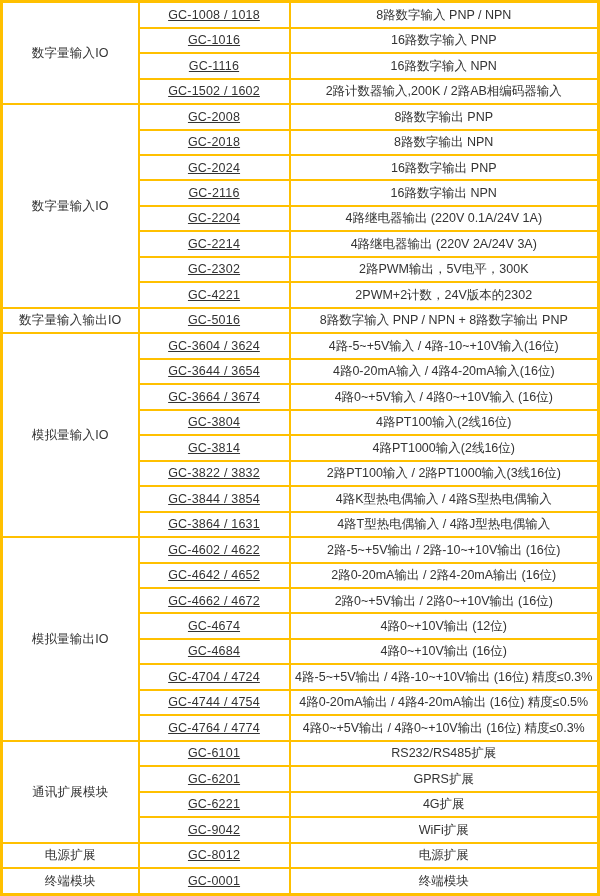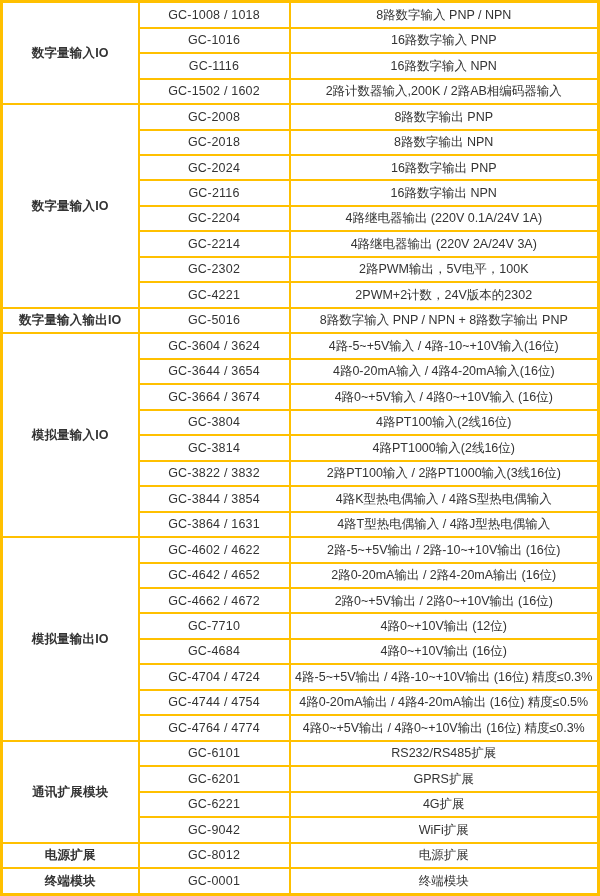--- a/index.html
+++ b/index.html
@@ -31,25 +31,26 @@
     text-align: center;
     vertical-align: middle;
     color: var(--text);
     font-size: 12.5px;
     line-height: 1.15;
     padding: 1px 3px;
     overflow: hidden;
     white-space: nowrap;
   }
   td.category {
-    font-weight: 700;
+    font-weight: 400;
     letter-spacing: 0.2px;
   }
   td.model {
     letter-spacing: 0.2px;
+    text-decoration: underline;
   }
   td.description {
     letter-spacing: 0;
   }
 </style>
 </head>
 <body>
 
 <table class="module-table">
   <colgroup>
@@ -95,21 +96,21 @@
       <tr>
         <td class="model">GC-2204</td>
         <td class="description">4路继电器输出 (220V 0.1A/24V 1A)</td>
       </tr>
       <tr>
         <td class="model">GC-2214</td>
         <td class="description">4路继电器输出 (220V 2A/24V 3A)</td>
       </tr>
       <tr>
         <td class="model">GC-2302</td>
-        <td class="description">2路PWM输出，5V电平，100K</td>
+        <td class="description">2路PWM输出，5V电平，300K</td>
       </tr>
       <tr>
         <td class="model">GC-4221</td>
         <td class="description">2PWM+2计数，24V版本的2302</td>
       </tr>
       <tr>
         <td class="category" rowspan="1">数字量输入输出IO</td>
         <td class="model">GC-5016</td>
         <td class="description">8路数字输入 PNP / NPN + 8路数字输出 PNP</td>
       </tr>
@@ -153,21 +154,21 @@
       </tr>
       <tr>
         <td class="model">GC-4642 / 4652</td>
         <td class="description">2路0-20mA输出 / 2路4-20mA输出 (16位)</td>
       </tr>
       <tr>
         <td class="model">GC-4662 / 4672</td>
         <td class="description">2路0~+5V输出 / 2路0~+10V输出 (16位)</td>
       </tr>
       <tr>
-        <td class="model">GC-7710</td>
+        <td class="model">GC-4674</td>
         <td class="description">4路0~+10V输出 (12位)</td>
       </tr>
       <tr>
         <td class="model">GC-4684</td>
         <td class="description">4路0~+10V输出 (16位)</td>
       </tr>
       <tr>
         <td class="model">GC-4704 / 4724</td>
         <td class="description">4路-5~+5V输出 / 4路-10~+10V输出 (16位) 精度≤0.3%</td>
       </tr>

